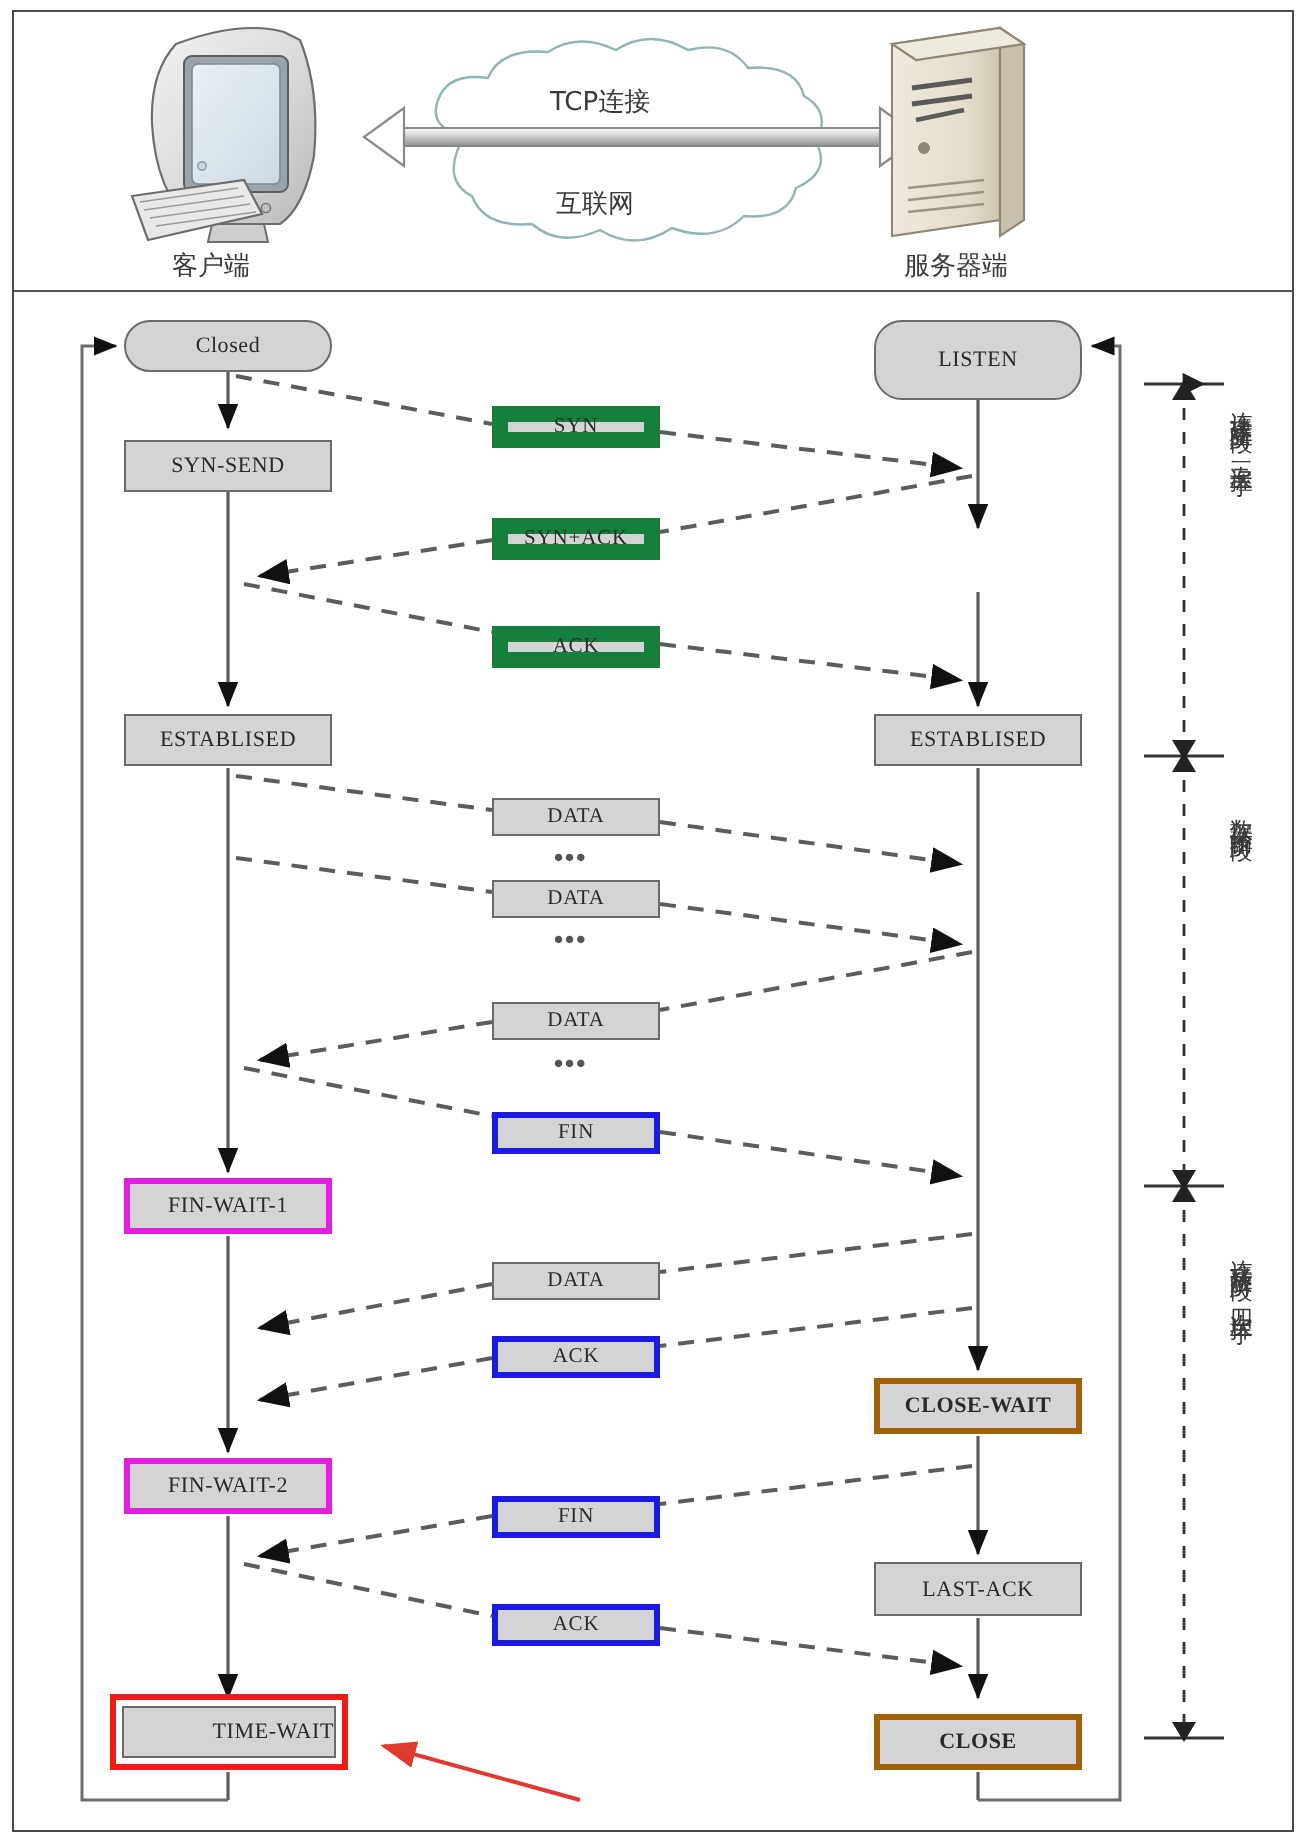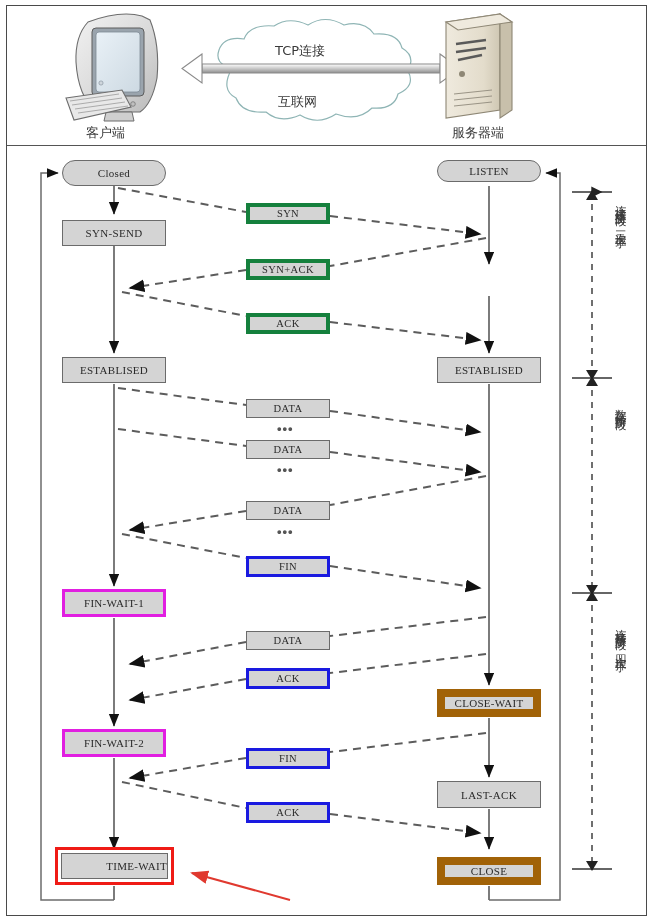--- a/index.html
+++ b/index.html
@@ -30,38 +30,38 @@
     color:#2a2a2a;
     font-size:11px;
     letter-spacing:.3px;
     display:flex;align-items:center;justify-content:center;
     box-sizing:border-box;
     font-family:"Liberation Serif", serif;
     white-space:nowrap;
   }
   .node.round{border-radius:14px;}
   .node.thick-magenta{border:3px solid #e11fe1;}
-  .node.thick-teal{border:8px solid #a16207;}
+  .node.thick-teal{border:3px solid #a16207;font-weight:bold;}
   .node.wrapred{border:3px solid #ef1b16;background:#fff;padding:3px;}
   .node.wrapred > .inner{
      width:100%;height:100%;background:#d4d4d4;border:1px solid #6b6b6b;
      display:flex;align-items:center;justify-content:flex-end;box-sizing:border-box;
   }
   .msg{
     position:absolute;
     background:#d4d4d4;
     border:1px solid #6b6b6b;
     font-size:10.5px;
     color:#2a2a2a;
     display:flex;align-items:center;justify-content:center;
     box-sizing:border-box;
     font-family:"Liberation Serif", serif;
     letter-spacing:.4px;
   }
-  .msg.red{border:4px solid #15803d;}
+  .msg.red{border:8px solid #15803d;}
   .msg.blue{border:3px solid #1a1ae0;}
   .dots{
     position:absolute;font-size:13px;color:#555;letter-spacing:1px;
     font-family:"Liberation Sans",sans-serif;font-weight:bold;
   }
   .vlabel{
     position:absolute;
     writing-mode:vertical-rl;
     font-size:11.5px;
     color:#3a3a3a;
@@ -261,21 +261,21 @@
   </div>
   <div class="node thick-magenta" style="left:62px;top:729px;width:104px;height:28px;">
     <span>FIN-WAIT-2</span>
   </div>
   <div class="node wrapred" style="left:55px;top:847px;width:119px;height:38px;">
     <div class="inner">
         <span>TIME-WAIT</span>
       </div>
   </div>
 
-  <div class="node round" style="left:437px;top:160px;width:104px;height:22px;">
+  <div class="node round" style="left:437px;top:160px;width:104px;height:40px;">
     <span>LISTEN</span>
   </div>
   <div class="node" style="left:437px;top:357px;width:104px;height:26px;">
     <span>ESTABLISED</span>
   </div>
   <div class="node thick-teal" style="left:437px;top:689px;width:104px;height:28px;">
     <span>CLOSE-WAIT</span>
   </div>
   <div class="node" style="left:437px;top:781px;width:104px;height:27px;">
     <span>LAST-ACK</span>

